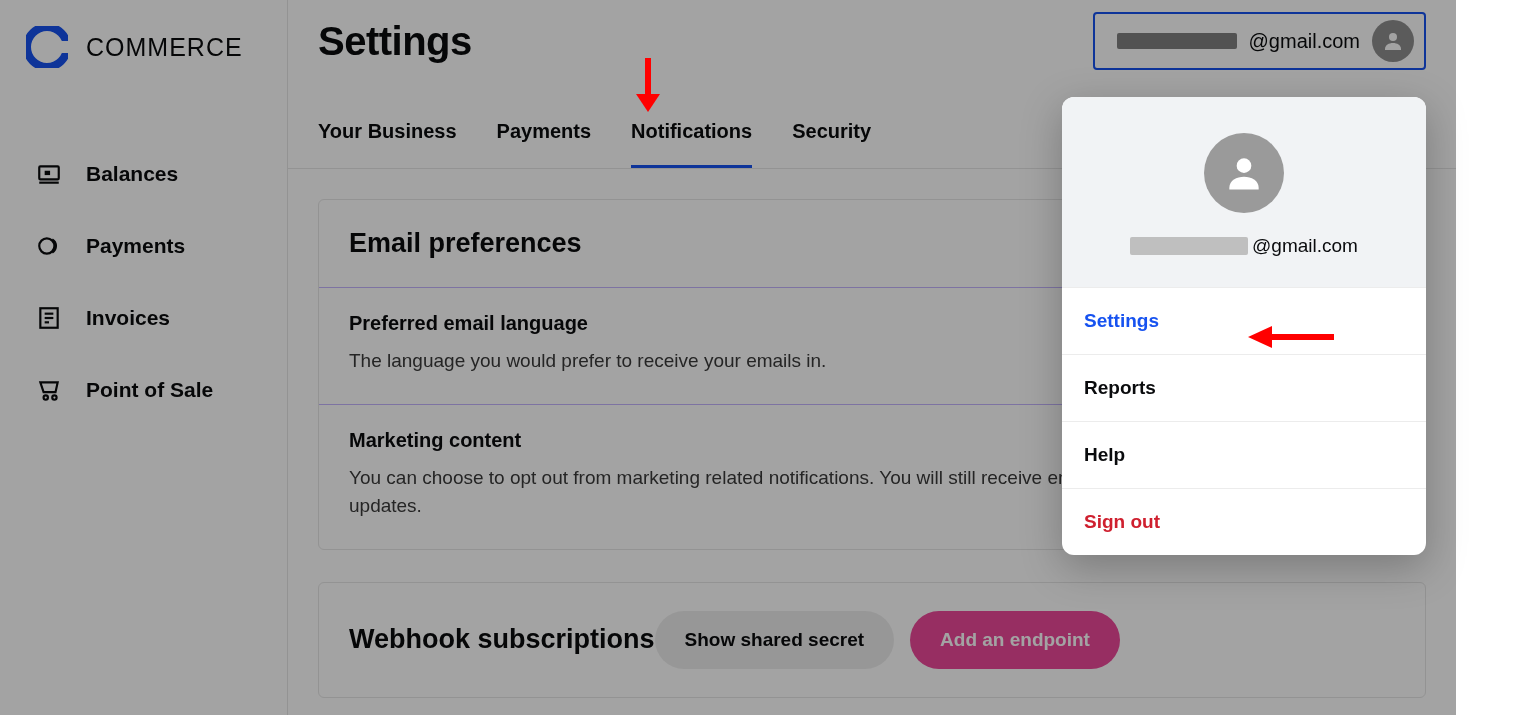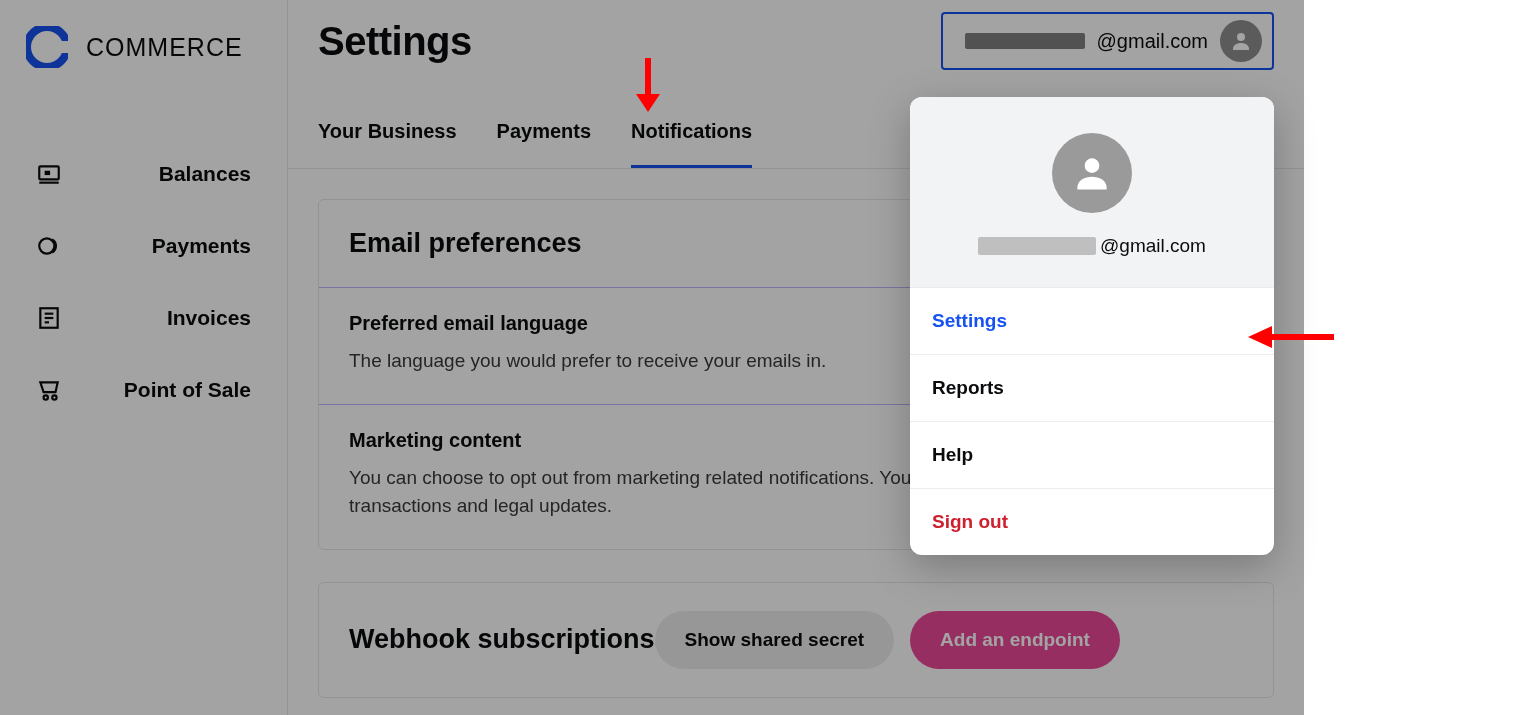--- a/index.html
+++ b/index.html
@@ -1,26 +1,26 @@
 <!DOCTYPE html>
 <html><head>
 <meta charset="utf-8">
 <style>
   * { box-sizing: border-box; margin: 0; padding: 0; }
   html, body { width: 1536px; height: 715px; overflow: hidden; font-family: -apple-system, BlinkMacSystemFont, "Segoe UI", Helvetica, Arial, sans-serif; color: #0a0b0d; }
-  .app { position: relative; width: 1304px; height: 715px; background: #ffffff; text-decoration: underline; }
+  .app { position: relative; width: 1456px; height: 715px; background: #ffffff; text-decoration: underline; }
   .overlay-dim { position: absolute; inset: 0; background: rgba(0,0,0,0.36); pointer-events: none; }
 
   
   .sidebar { position: absolute; left: 0; top: 0; width: 287px; height: 715px; background: #ffffff; padding: 16px 0 0 0; }
   .brand { display: flex; align-items: center; gap: 18px; padding: 10px 26px 24px 26px; }
   .brand-logo { width: 42px; height: 42px; }
   .brand-name { font-size: 25px; font-weight: 500; letter-spacing: 1px; }
   .nav { margin-top: 46px; }
-  .nav-item { display: flex; align-items: center; gap: 24px; padding: 23px 36px; font-size: 21px; font-weight: 600; color: #0a0b0d; cursor: pointer; justify-content: space-between; }
+  .nav-item { display: flex; align-items: center; gap: 24px; padding: 23px 36px; font-size: 21px; font-weight: 600; color: #0a0b0d; cursor: pointer; }
   .nav-icon { width: 26px; height: 26px; display: flex; align-items: center; justify-content: center; }
   .nav-icon svg { width: 26px; height: 26px; stroke: #0a0b0d; fill: none; stroke-width: 2; }
 
   
   .main { position: absolute; left: 287px; top: 0; right: 0; height: 715px; border-left: 1px solid #e6e6e6; }
   .main-header { display: flex; align-items: center; justify-content: space-between; padding: 12px 30px 20px 30px; }
   .page-title { font-size: 40px; font-weight: 700; letter-spacing: -0.5px; }
   .account-pill { display: flex; align-items: center; gap: 12px; border: 2px solid #1652f0; border-radius: 4px; padding: 6px 10px 6px 22px; }
   .email-redacted { width: 120px; height: 16px; background: #808080; border-radius: 2px; }
   .email-suffix { font-size: 20px; font-weight: 500; }
@@ -129,20 +129,21 @@
               <path d="M4 20c0-4 4-6 8-6s8 2 8 6v1H4z"></path>
             </svg>
         </span>
       </div>
     </div>
 
     <div class="tabs">
       <div class="tab">Your Business</div>
       <div class="tab">Payments</div>
       <div class="tab active">Notifications</div>
+      <div class="tab">Security</div>
     </div>
 
     <div class="content">
       <section class="card">
         <div class="card-header">Email preferences</div>
         <div class="card-row">
           <div class="row-title">Preferred email language</div>
           <div class="row-desc">The language you would prefer to receive your emails in.</div>
         </div>
         <div class="card-row">

